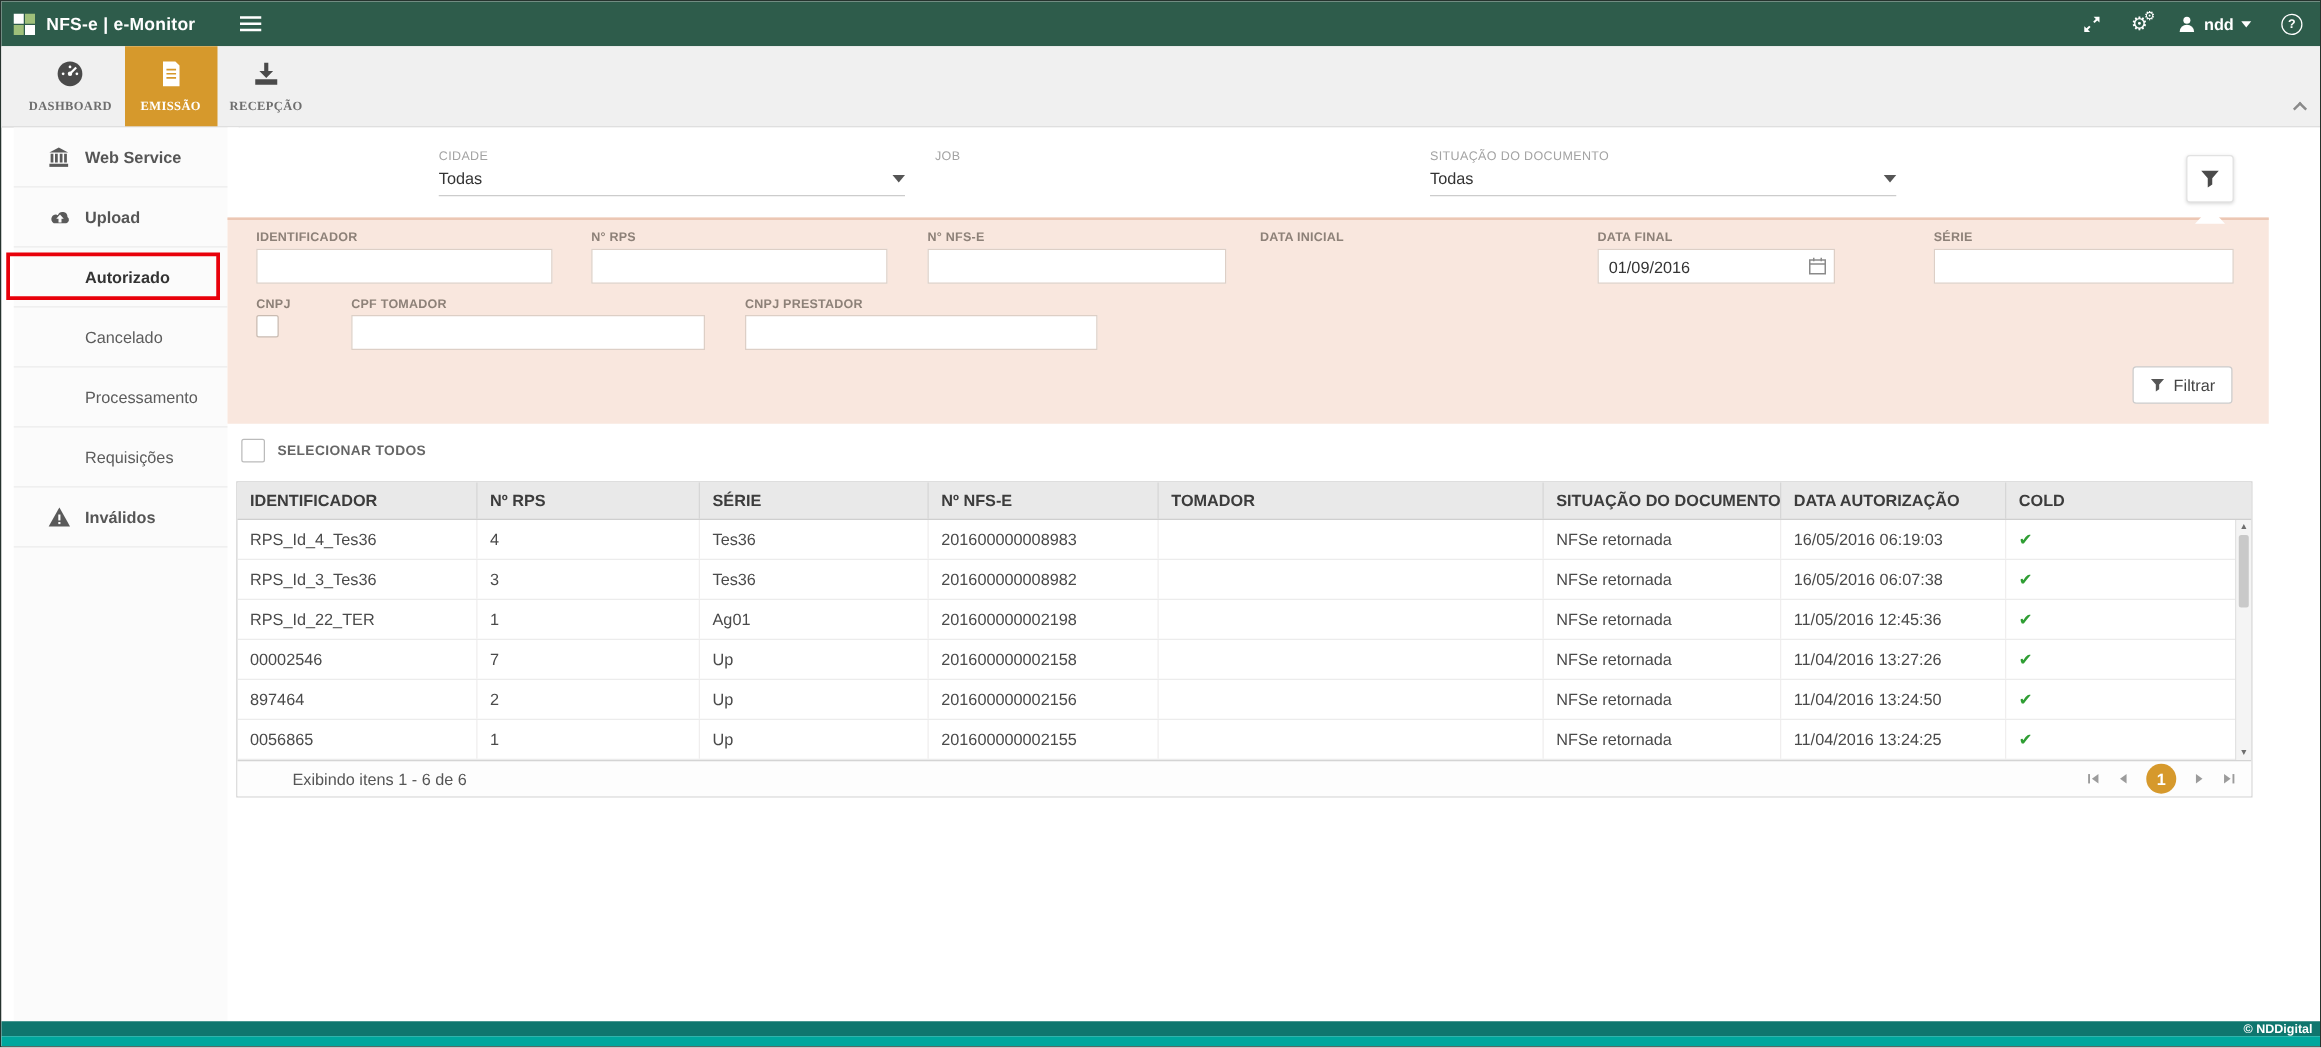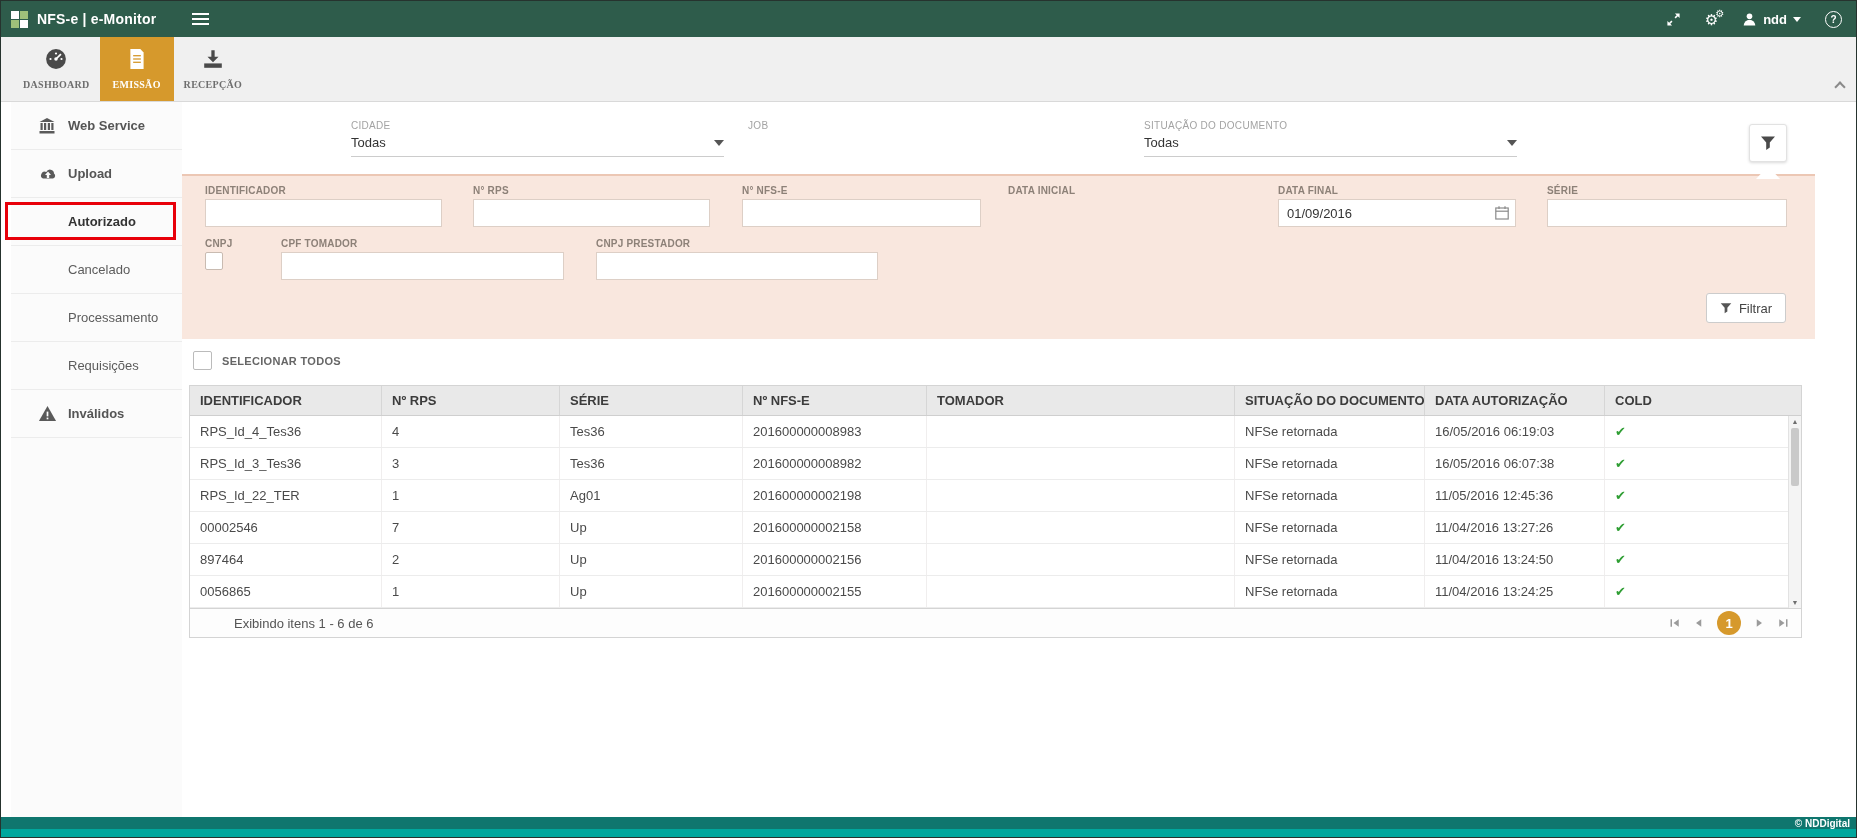--- a/index.html
+++ b/index.html
@@ -305,21 +305,21 @@
 
     <span class="plabel" style="top:83px; left:291px;">N° RPS</span>
     <input class="pinput" style="top: 97px; left: 291px; width: 237px;" value="">
 
     <span class="plabel" style="top:83px; left:560px;">N° NFS-E</span>
     <input class="pinput" style="top: 97px; left: 560px; width: 239px;" value="">
 
     <span class="plabel" style="top:83px; left:826px;">DATA INICIAL</span>
 
     <span class="plabel" style="top:83px; left:1096px;">DATA FINAL</span>
-    <span class="date-wrap" style="top:97px; left:1096px; width:238px;">
+    <span class="date-wrap" style="top:97px; left:1096px; width:190px;">
       <input class="pinput" value="01/09/2016" style="">
       <span class="cal-icon">
         <svg width="16" height="16" viewBox="0 0 16 16" fill="none" stroke="#8a8a8a" stroke-width="1.2">
             <rect x="1.8" y="3" width="12.4" height="11"></rect>
             <line x1="1.8" y1="6.2" x2="14.2" y2="6.2"></line>
             <line x1="5" y1="1.2" x2="5" y2="4"></line>
             <line x1="11" y1="1.2" x2="11" y2="4"></line>
           </svg>
       </span>
     </span>

